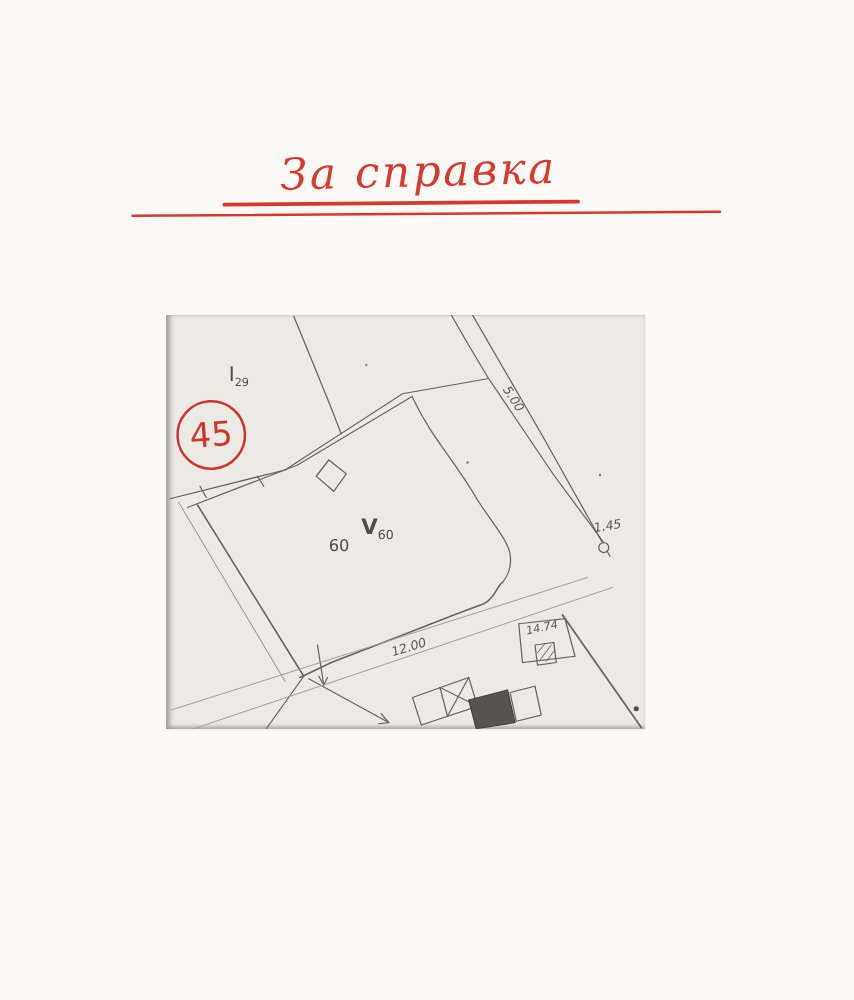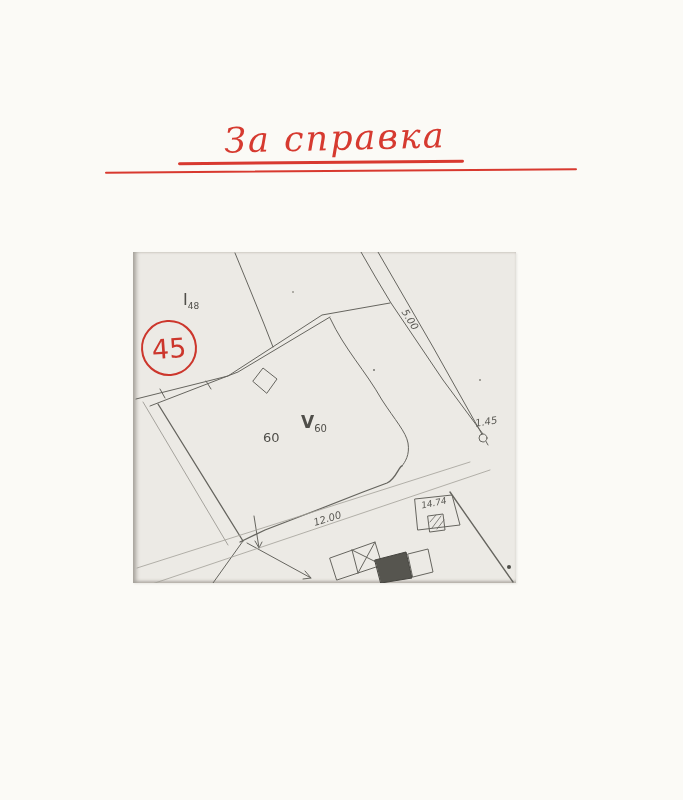--- a/index.html
+++ b/index.html
@@ -129,28 +129,28 @@
         <circle cx="347" cy="128" r="1" fill="#8a877f" stroke="none"></circle>
         <circle cx="160" cy="40" r="1" fill="#9a978f" stroke="none"></circle>
       </g>
     </svg>
 
     <div class="stamp">
       <span>45</span>
     </div>
 
     <div class="map-label" style="left:50px;top:38px;font-size:16px;">
-      <span>I</span><span class="sub">48</span>
+      <span>I</span><span class="sub">29</span>
     </div>
 
     <div class="map-label" style="left:130px;top:178px;font-size:13px;">
       <span>60</span>
     </div>
 
-    <div class="map-label" style="left:168px;top:160px;font-size:17px;font-weight:bold;">
+    <div class="map-label" style="left:156px;top:160px;font-size:17px;font-weight:bold;">
       <span>V</span><span class="sub" style="font-weight:normal;font-size:10px;">60</span>
     </div>
 
     <div class="map-label dim" style="left:266px;top:62px;transform:rotate(57deg);">
       <span>5.00</span>
     </div>
 
     <div class="map-label dim" style="left:342px;top:164px;transform:rotate(-9deg);">
       <span>1.45</span>
     </div>

